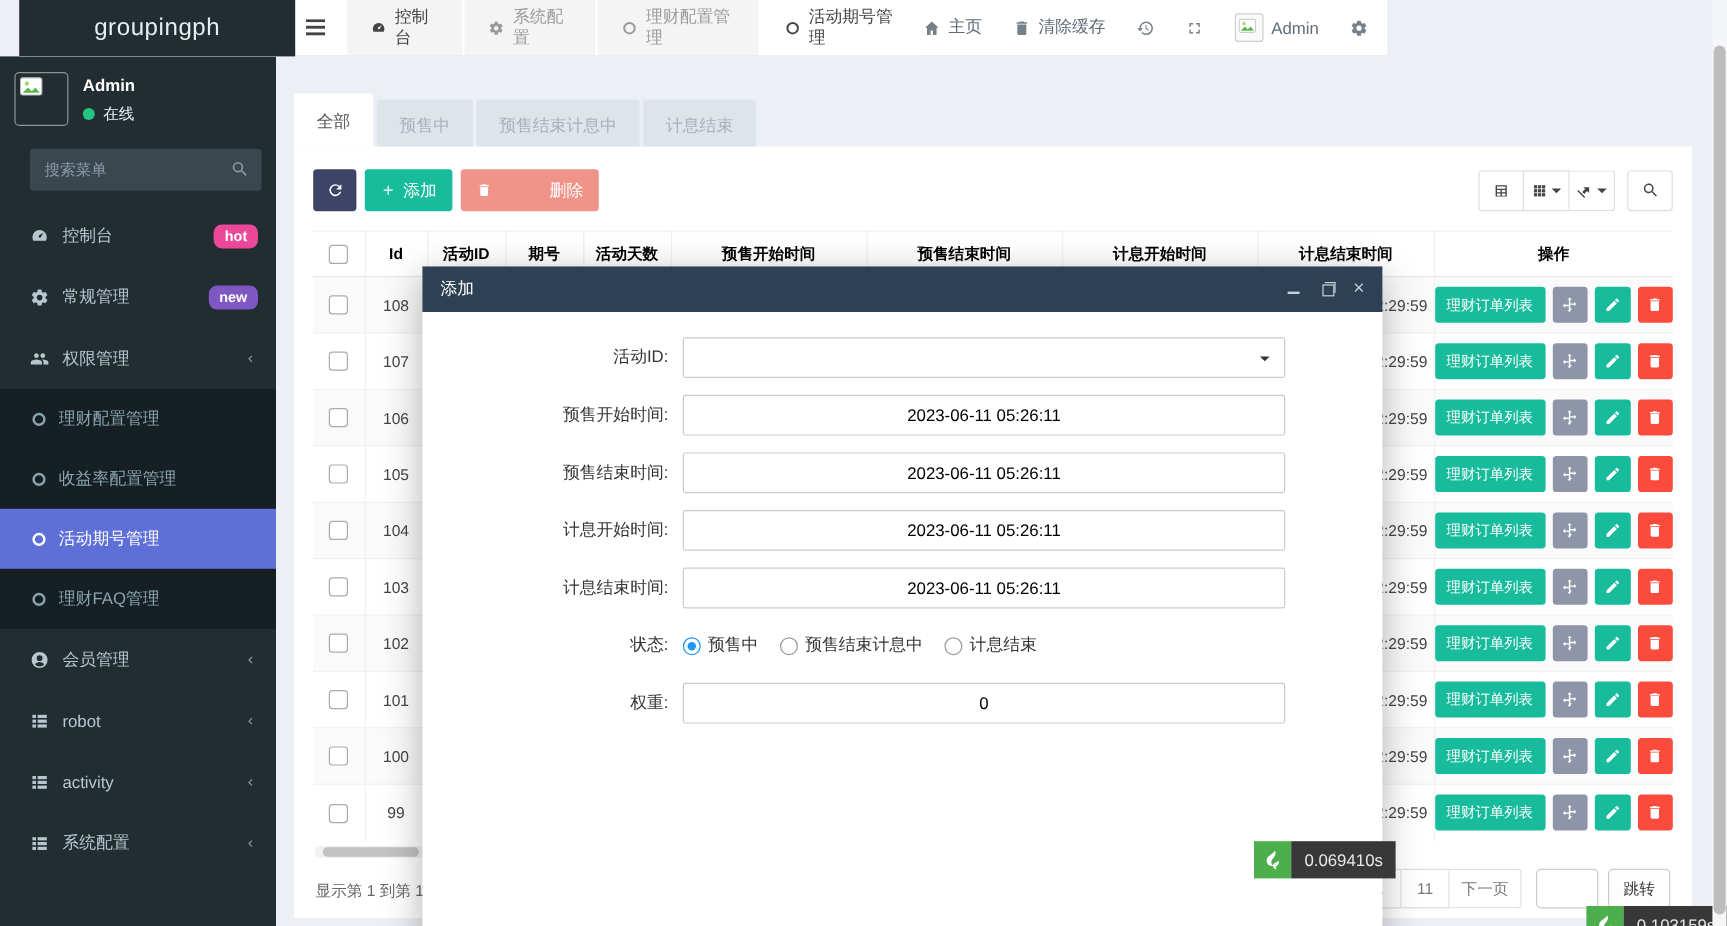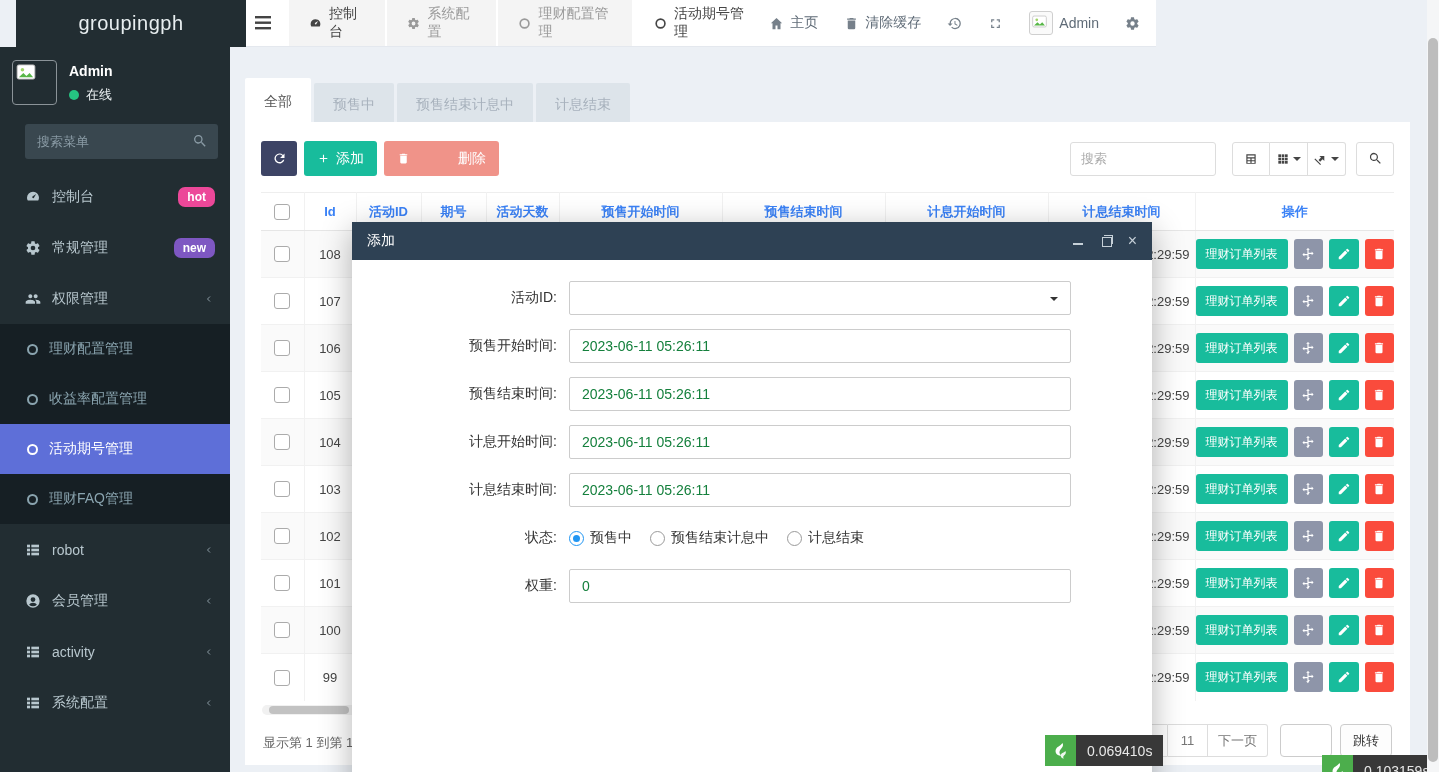--- a/index.html
+++ b/index.html
@@ -69,21 +69,21 @@
   .vg-btn + .vg-btn { border-left:none; }
   .vg-btn:first-child { border-radius:3px 0 0 3px; }
   .vg-btn:last-child { border-radius:0 3px 3px 0; }
   .vg-btn svg { width:14px; height:14px; fill:#454545; }
   .caret { width:0; height:0; border-left:4px solid transparent; border-right:4px solid transparent; border-top:4px solid #454545; }
   .btn-search2 { width:38px; height:34px; background:#fff; border:1px solid #ddd; border-radius:3px; }
   .btn-search2 svg { width:15px; height:15px; fill:#454545; }
 
   
   table.grid { border-collapse:collapse; table-layout:fixed; width:1133px; font-size:13px; }
-  .grid th { height:38px; font-weight:bold; color:#3b82f6; text-align:center; border-bottom:1px solid #e6e6e6; border-top:1px solid #eee; border-right:1px solid #f1f1f1; background:#fff; font-size:13px; }
+  .grid th { height:38px; font-weight:bold; color:#000000; text-align:center; border-bottom:1px solid #e6e6e6; border-top:1px solid #eee; border-right:1px solid #f1f1f1; background:#fff; font-size:13px; }
   .grid th:last-child { border-right:none;font-family:Liberation Mono, monospace; }
   .grid td { height:47px; text-align:center; border-right:1px solid #f1f1f1; border-top:1px solid #f1f1f1; color:#444; }
   .grid td:last-child { border-right:none; }
   .grid tbody tr:nth-child(odd) { background:#fafafa; }
   .cb { width:16px; height:16px; border:1px solid #ababab; border-radius:3px; background:#fff; display:inline-block; vertical-align:middle; cursor:pointer; }
   td.t-end { text-align:right; padding-right:5px; font-size:13px; color:#444; }
   .ops { display:flex; align-items:center; justify-content:center; gap:6px; }
   .btn-order { background:#18bc9c; color:#fff; font-size:12px; height:30px; padding:0 10px; border-radius:3px; border:none; cursor:pointer; font-family:inherit; white-space:nowrap; }
   .ibtn { width:30px; height:30px; border:none; border-radius:3px; cursor:pointer; display:inline-flex; align-items:center; justify-content:center; }
   .ibtn svg { width:14px; height:14px; fill:#fff; }
@@ -99,37 +99,37 @@
   .pg-item { min-width:40px; height:33px; border:1px solid #ddd; border-left:none; background:#fff; color:#777; display:flex; align-items:center; justify-content:center; font-size:13px; padding:0 10px; cursor:pointer; }
   .pg-item.first { border-left:1px solid #ddd; border-radius:3px 0 0 3px; }
   .pg-item.last { border-radius:0 3px 3px 0; }
   .jump-input { width:52px; height:33px; border:1px solid #ccc; border-radius:4px; margin-left:12px; font-family:inherit; padding:0 6px; }
   .btn-jump { height:33px; padding:0 12px; margin-left:8px; background:#fdfdfd; border:1px solid #ccc; border-radius:4px; color:#333; font-size:13px; cursor:pointer; font-family:inherit; }
 
   
   .trace { position:absolute; display:flex; z-index:40; }
   .trace-icon { width:31px; height:31px; background:#4cae4c; display:flex; align-items:center; justify-content:center; }
   .trace-label { height:31px; background:#383838; color:#e8e8e8; display:flex; align-items:center; padding:0 11px; font-size:14px; }
-  .trace-1 { left:1045px; top:735px; }
+  .trace-1 { left:1045px; top:701px; }
   .trace-2 { left:1322px; top:755px; }
 
   
   .modal { position:absolute; left:352px; top:222px; width:800px; height:600px; background:#fff; box-shadow:0 8px 30px rgba(0,0,0,.30); z-index:30; }
   .modal-head { height:38px; background:#2e4154; display:flex; align-items:center; padding:0 15px; cursor:move; }
   .modal-title { color:#fff; font-size:14px; }
   .modal-ctrls { margin-left:auto; display:flex; align-items:center; gap:16px; }
   .mc { width:12px; height:12px; position:relative; cursor:pointer; }
   .mc-min:after { content:""; position:absolute; left:1px; bottom:2px; width:10px; height:2px; background:#c6d0d8; }
   .mc-max:after { content:""; position:absolute; left:2px; top:2px; width:8px; height:8px; border:1px solid #c6d0d8; }
   .mc-max:before { content:""; position:absolute; left:4px; top:0; width:8px; height:8px; border:1px solid #c6d0d8; border-left:none; border-bottom:none; }
   .mc-close { color:#c6d0d8; font-size:16px; line-height:12px; width:auto; }
   .modal-body { padding:21px 45px 0 45px;margin-left:24px; }
   .frow { display:flex; align-items:center; margin-bottom:14px; height:34px; }
   .flabel { width:148px; text-align:right; padding-right:12px; color:#333; font-size:14px; flex:none; }
-  .inp { width:502px; height:34px; border:1px solid #ccc; border-radius:2px; padding:0 12px; font-size:14px; color:#15803d; font-family:inherit; background:#fff; }
+  .inp { width:502px; height:34px; border:1px solid #ccc; border-radius:2px; padding:0 12px; font-size:14px; color:#000000; font-family:inherit; background:#fff;text-align:center; }
   .inp:disabled { background:#ececec; }
   .sel { width:502px; height:34px; border:1px solid #ccc; border-radius:2px; position:relative; cursor:pointer; background:#fff; }
   .sel .caret { position:absolute; right:12px; top:15px; border-top-color:#333; }
   .radios { display:flex; align-items:center; gap:18px; width:502px; }
   .radio-opt { display:flex; align-items:center; gap:6px; font-size:14px; color:#333; cursor:pointer; }
   .rdot { width:15px; height:15px; border:1px solid #9a9a9a; border-radius:50%; background:#fff; position:relative; flex:none; }
   .rdot.on { border-color:#2196f3; }
   .rdot.on:after { content:""; position:absolute; left:3px; top:3px; width:7px; height:7px; border-radius:50%; background:#2196f3; }
 
   
@@ -358,32 +358,32 @@
           <span class="ring"></span>
           <span>活动期号管理</span>
         </li>
         <li class="subtree-item">
           <span class="ring"></span>
           <span>理财FAQ管理</span>
         </li>
       </ul>
       <li class="smenu-item">
         <svg class="mi" viewBox="0 0 24 24">
-            <use href="#i-thlist"></use>
-          </svg>
-        <span class="lbl">robot</span>
+            <use href="#i-usercircle"></use>
+          </svg>
+        <span class="lbl">会员管理</span>
         <svg class="chev" viewBox="0 0 24 24">
             <path d="M14 7l-5 5 5 5"></path>
           </svg>
       </li>
       <li class="smenu-item">
         <svg class="mi" viewBox="0 0 24 24">
-            <use href="#i-usercircle"></use>
-          </svg>
-        <span class="lbl">会员管理</span>
+            <use href="#i-thlist"></use>
+          </svg>
+        <span class="lbl">robot</span>
         <svg class="chev" viewBox="0 0 24 24">
             <path d="M14 7l-5 5 5 5"></path>
           </svg>
       </li>
       <li class="smenu-item">
         <svg class="mi" viewBox="0 0 24 24">
             <use href="#i-thlist"></use>
           </svg>
         <span class="lbl">activity</span>
         <svg class="chev" viewBox="0 0 24 24">
@@ -422,21 +422,20 @@
             </svg>
           <span>添加</span>
         </button>
         <button class="btn btn-del">
           <svg viewBox="0 0 24 24">
               <use href="#i-trash"></use>
             </svg>
           <span>删除</span>
         </button>
         <div class="toolbar-right">
-          <input type="text" class="tb-search" placeholder="搜索" style="">
           <div class="view-group">
             <div class="vg-btn">
               <svg viewBox="0 0 24 24">
                   <use href="#i-table"></use>
                 </svg>
             </div>
             <div class="vg-btn">
               <svg viewBox="0 0 24 24">
                   <use href="#i-grid9"></use>
                 </svg>

